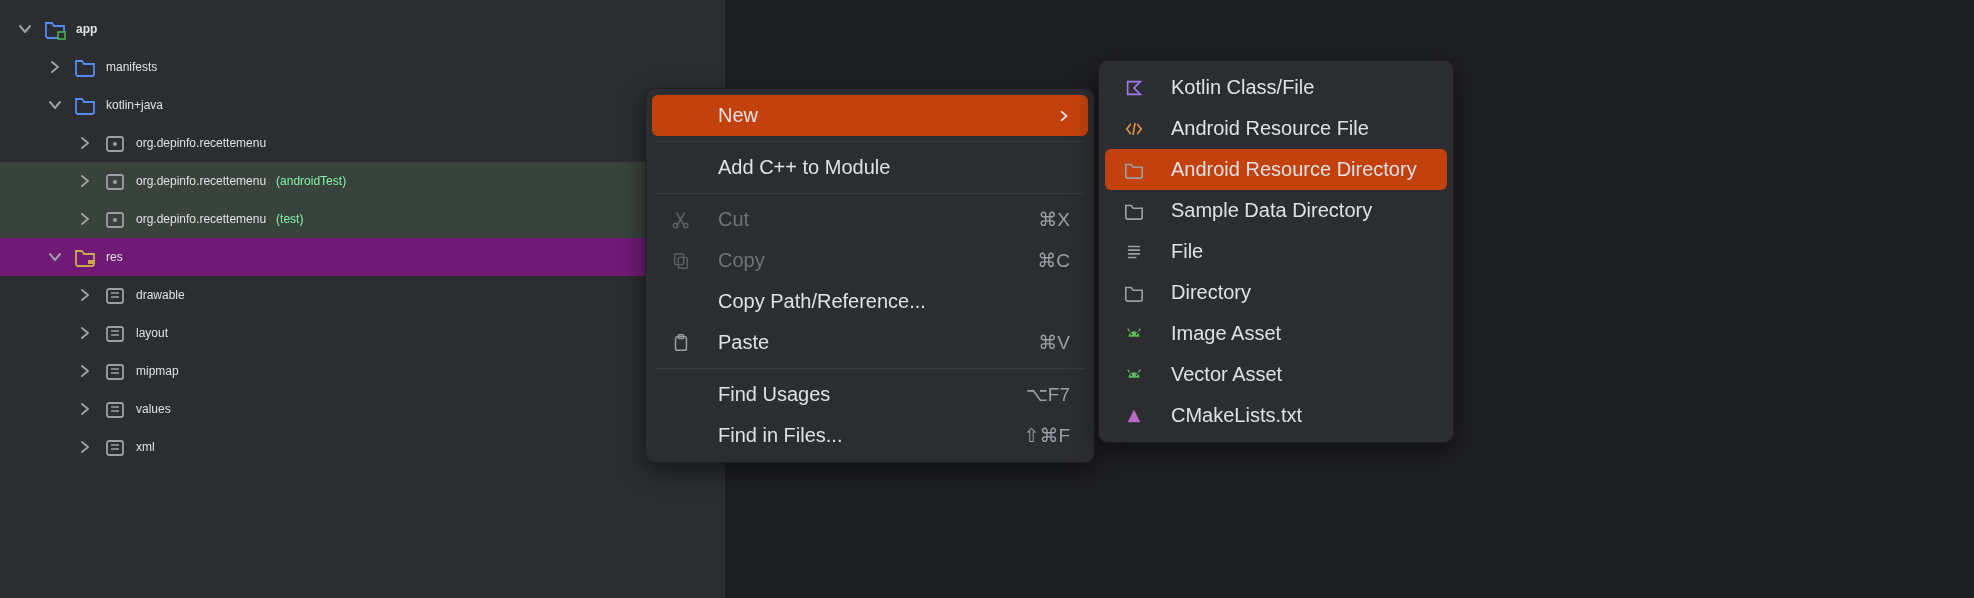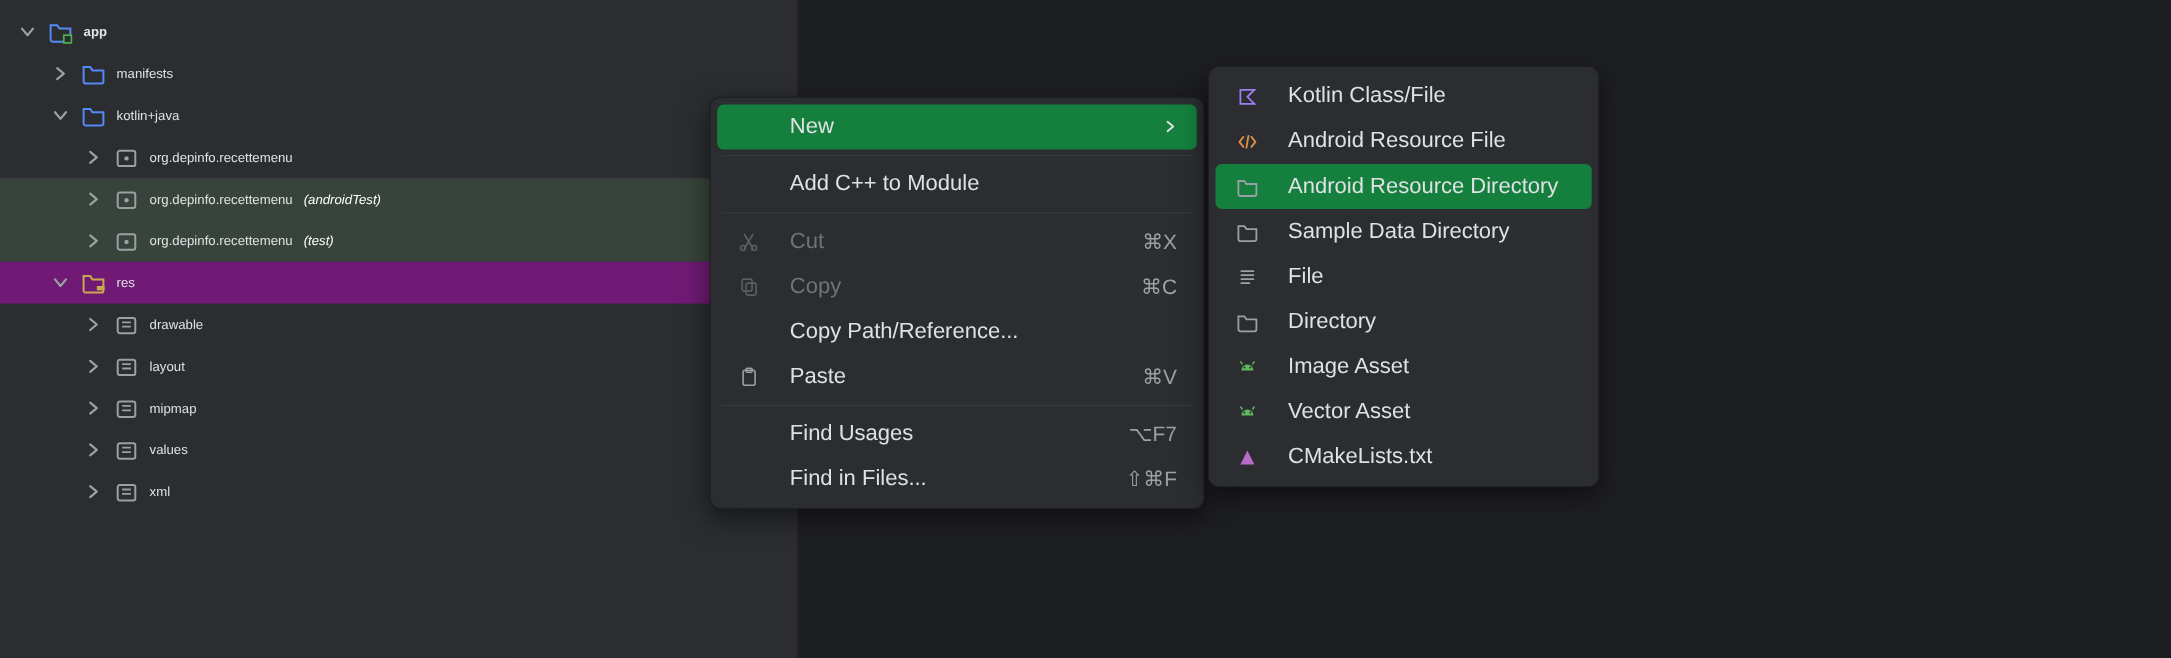--- a/index.html
+++ b/index.html
@@ -42,21 +42,21 @@
     justify-content: center;
     color: #9aa0a6;
   }
   .chevron svg { width: 14px; height: 14px; }
 
   .icon { width: 22px; height: 22px; display: flex; align-items: center; justify-content: center; }
   .icon svg { width: 22px; height: 22px; }
 
   .label { font-size: 12px; }
   .bold { font-weight: 700; }
-  .muted { color: #ffffff; font-style: italic; }
+  .muted { color: #86efac; }
 
   .divider {
     position: absolute;
     left: 725px;
     top: 0;
     width: 1px;
     height: 600px;
     background: #1e1f22;
   }
 
@@ -74,21 +74,21 @@
   .menu.sub  { left: 1098px; top: 60px; width: 356px; }
 
   .menu-item {
     display: flex;
     align-items: center;
     height: 41px;
     padding: 0 18px;
     border-radius: 6px;
     gap: 26px;
   }
-  .menu-item.selected { background: #15803d; }
+  .menu-item.selected { background: #c2410c; }
   .menu-item.disabled { color: #6f737a; }
   .menu-item .mi-icon { width: 22px; display:flex; align-items:center; justify-content:center; color:#9aa0a6; }
   .menu-item .mi-icon svg { width:20px; height:20px; }
   .menu-item .mi-label { flex: 1; }
   .menu-item .mi-shortcut { color: #9aa0a6; font-size:19px; }
   .menu-item .mi-chevron { color:#dfe1e5; }
   .menu-item.disabled .mi-icon { color:#5a5d63; }
 
   .menu-sep {
     height: 1px;

